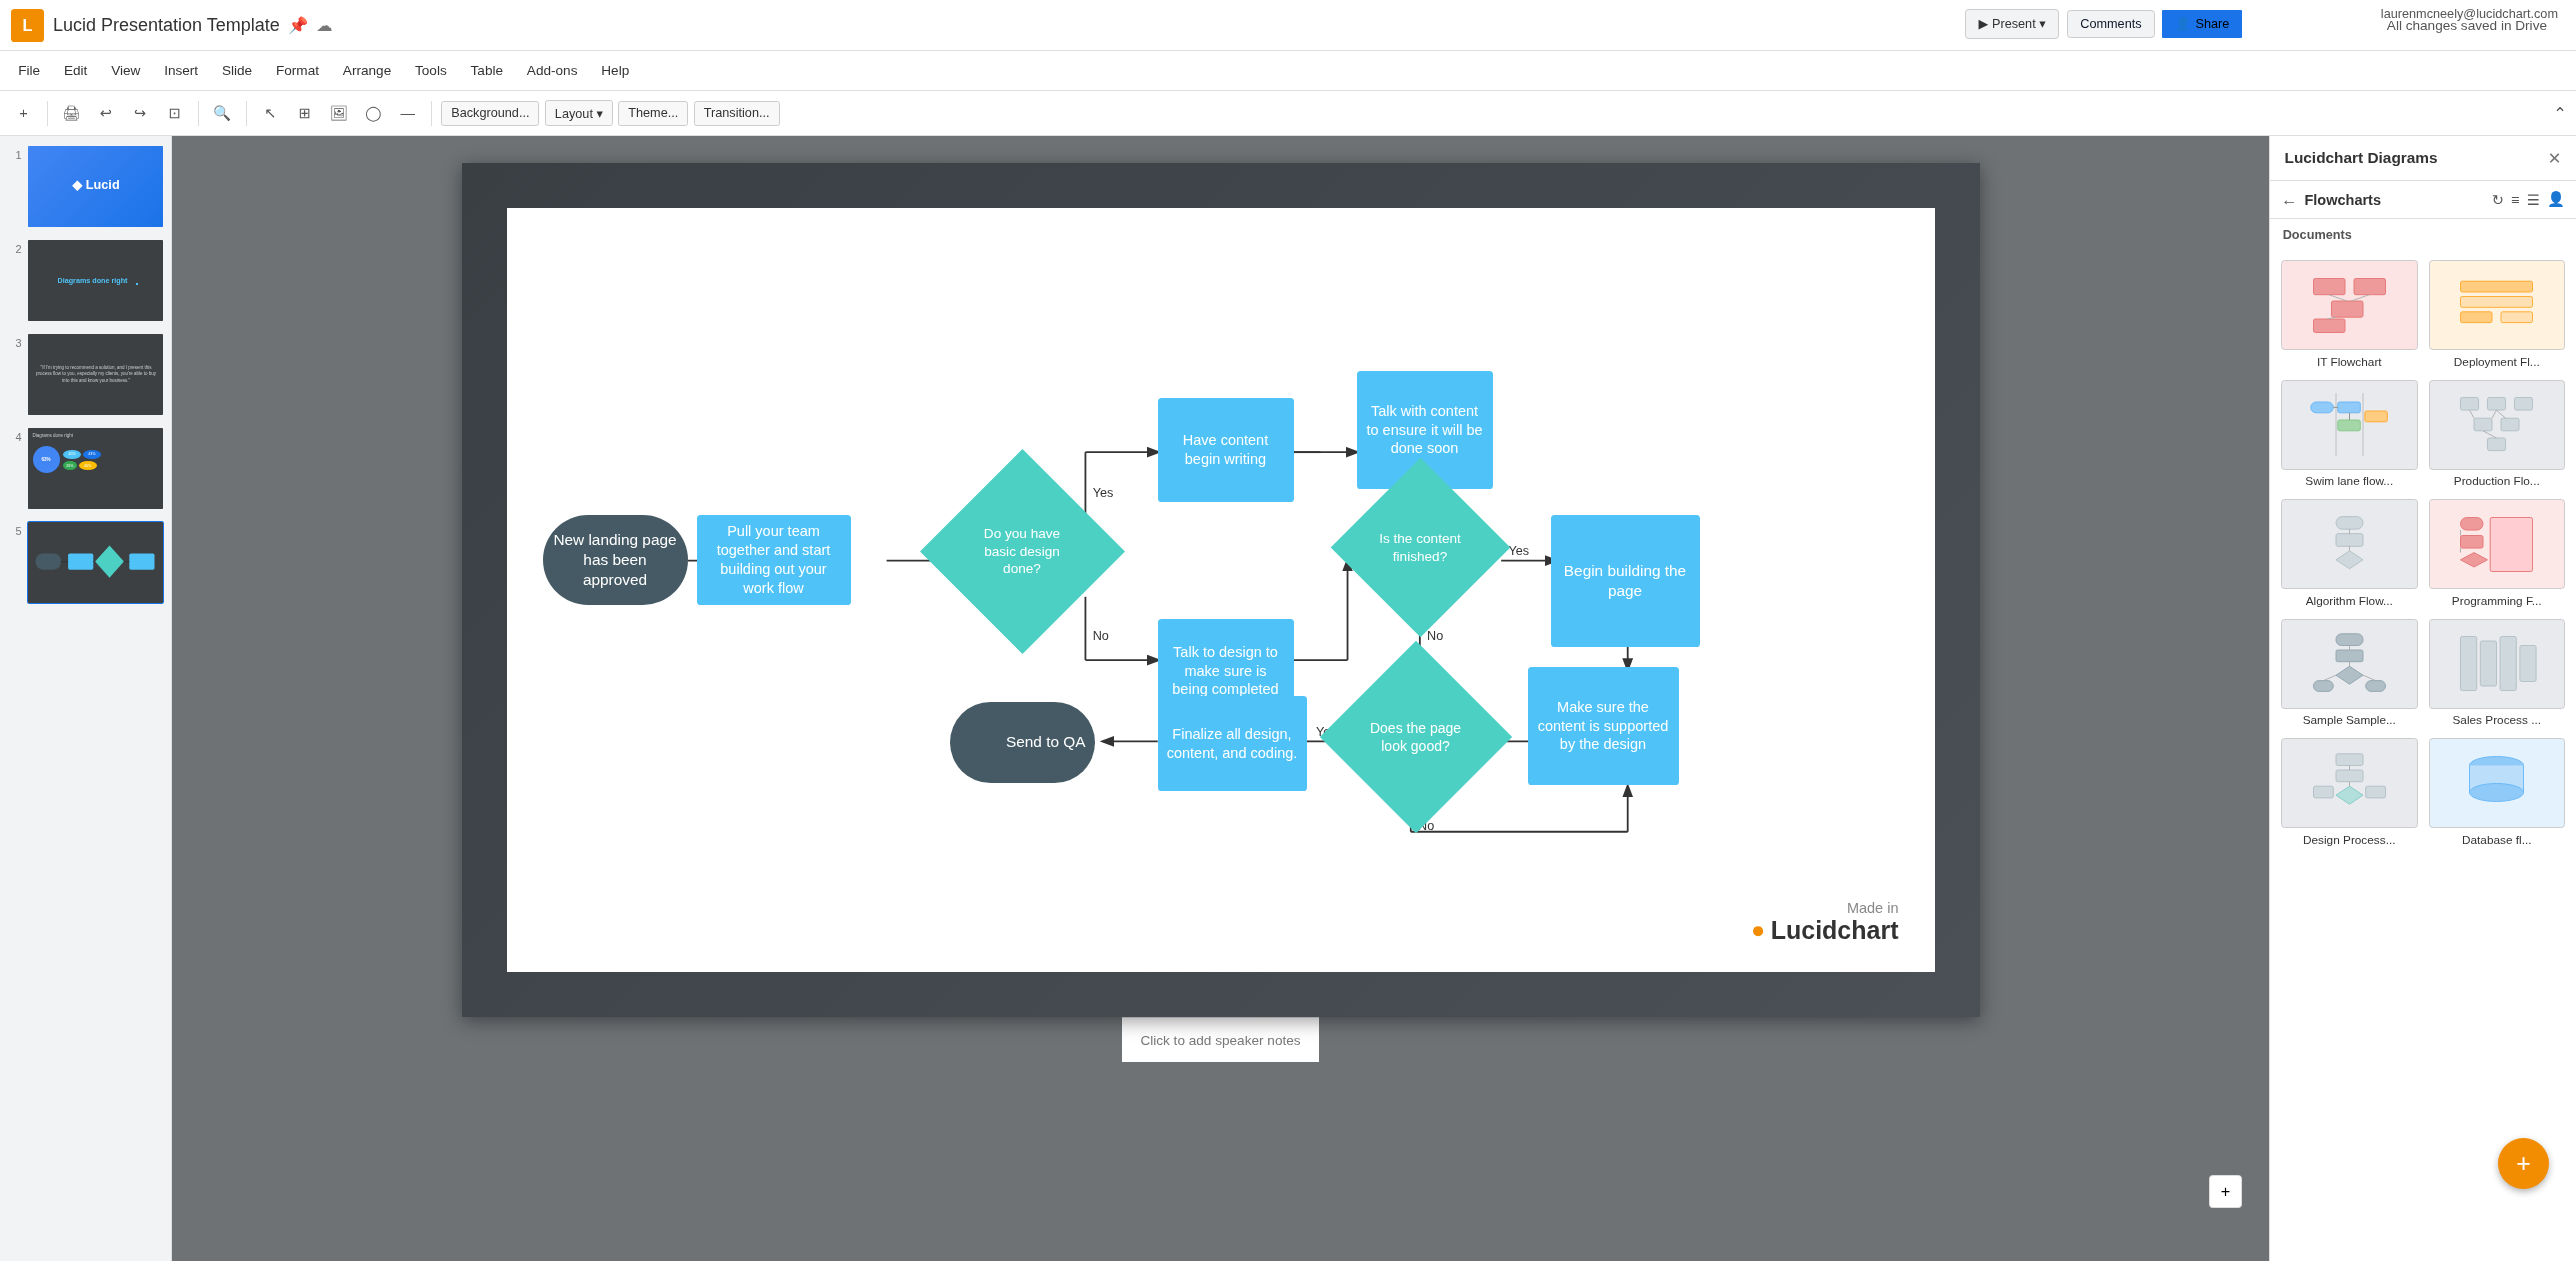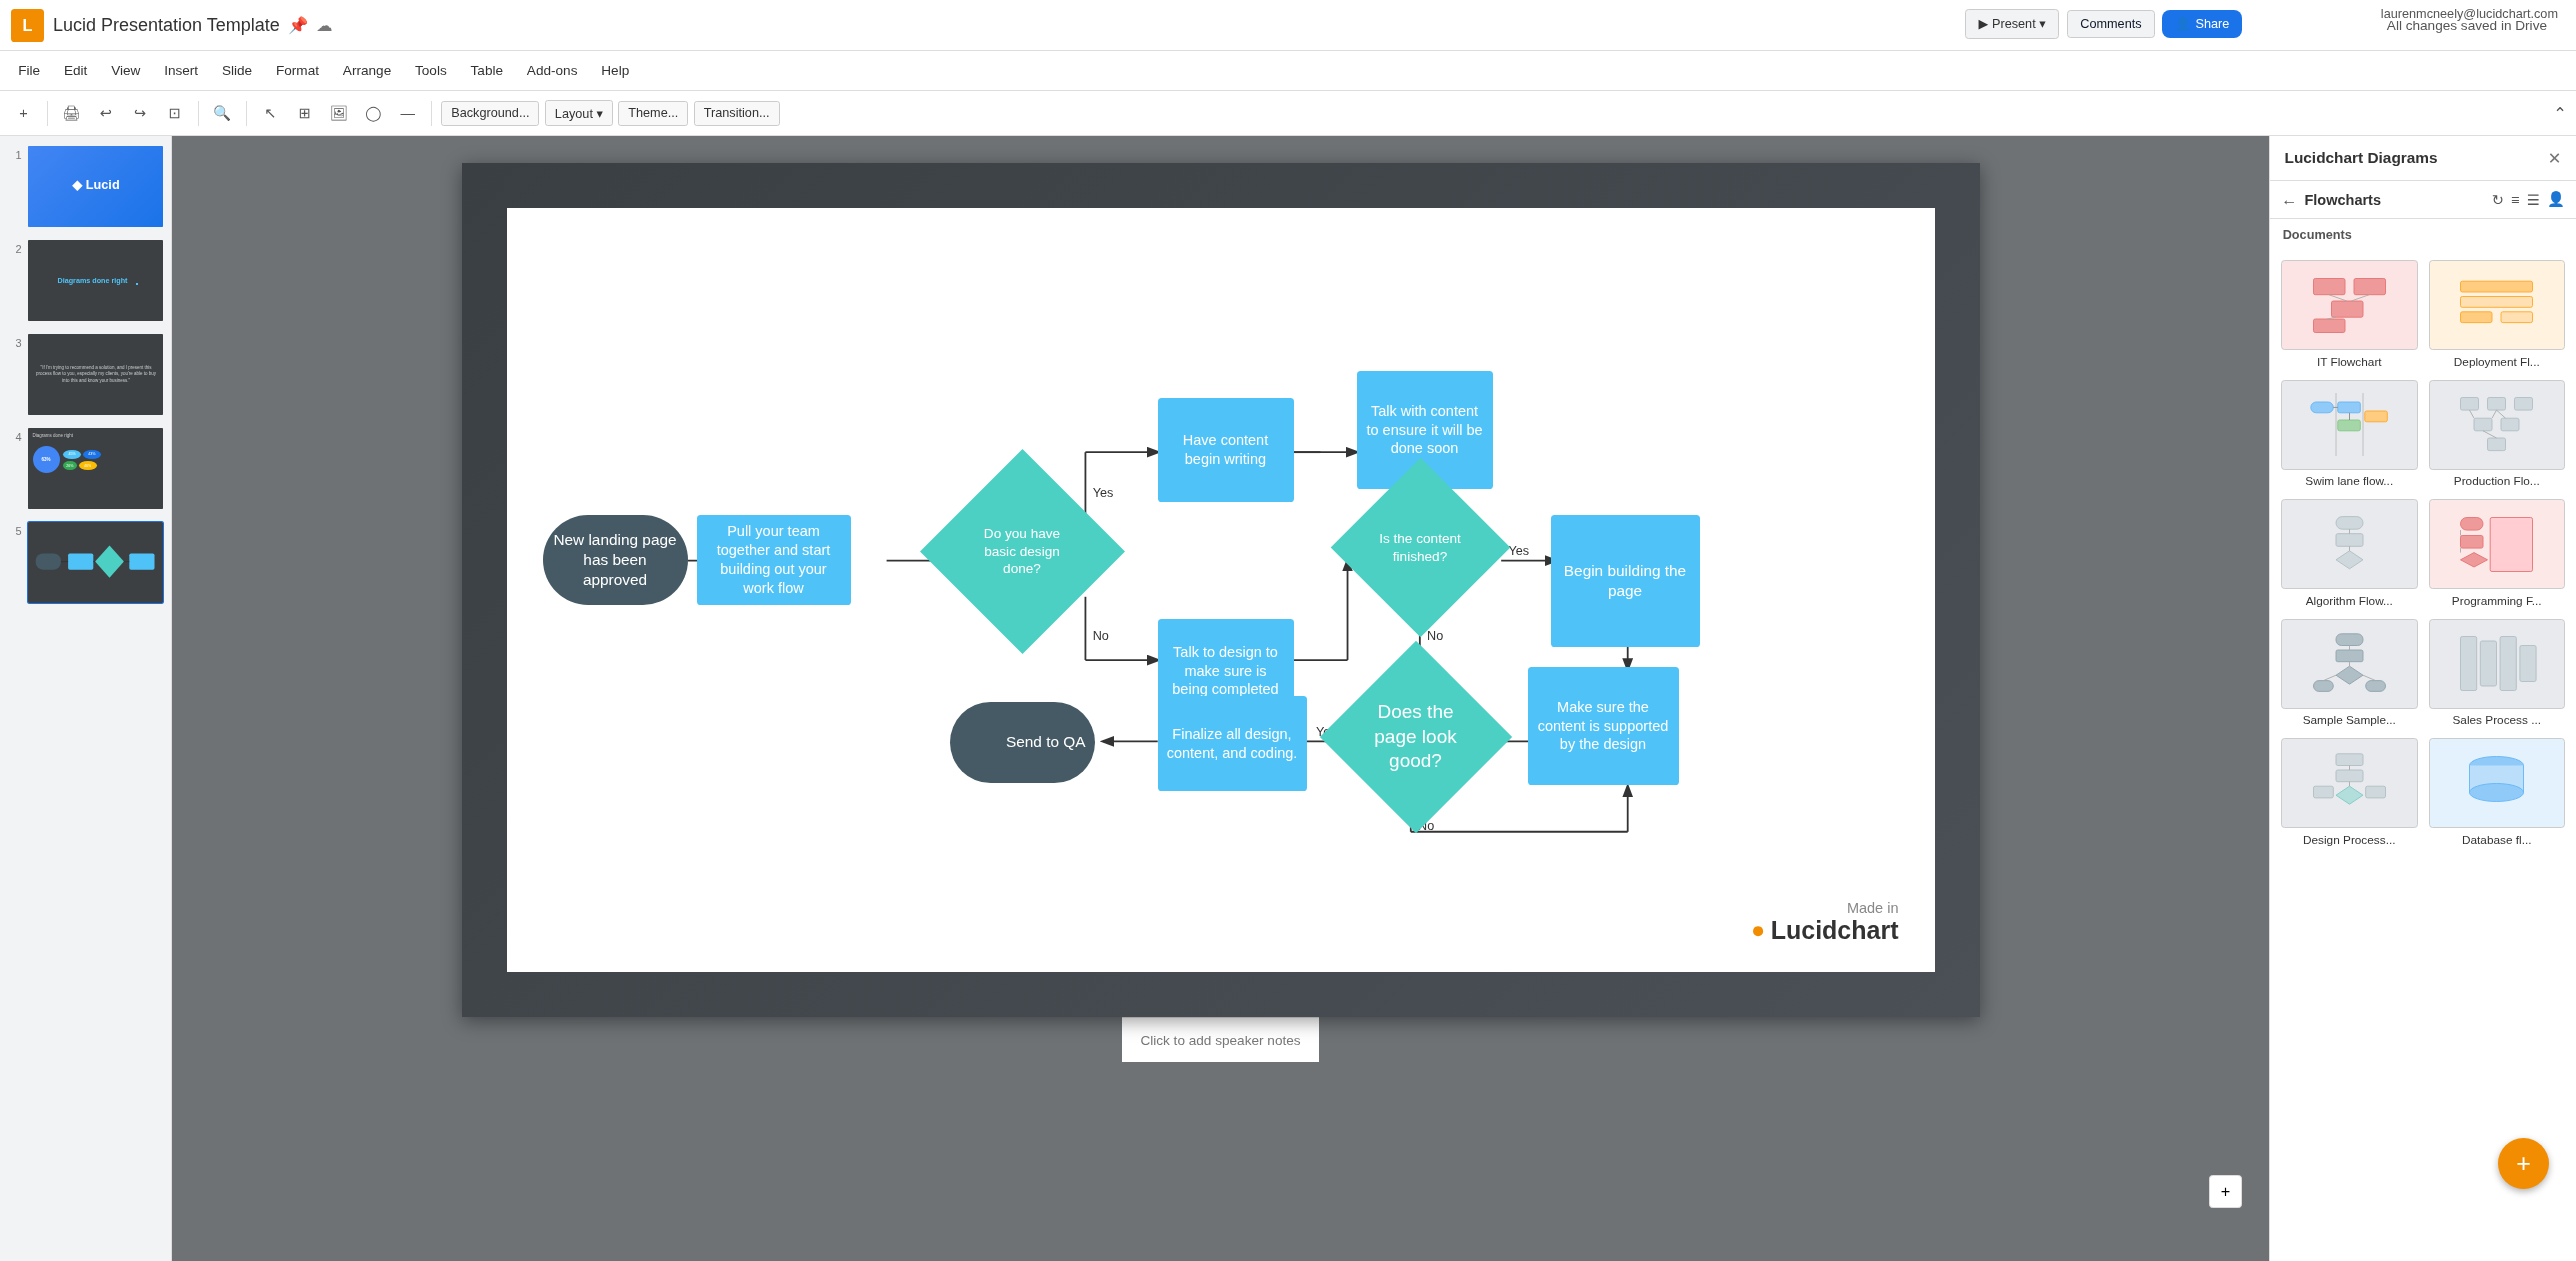--- a/index.html
+++ b/index.html
@@ -158,21 +158,21 @@
 
   <div style="position:absolute;right:334px;top:9px;display:flex;gap:7.2px;align-items:center;">
     <div style="display:flex;align-items:center;gap:3.6px;padding:6.3px 12.7px;background:#f1f3f4;border:0.9px solid #ccc;border-radius:3.6px;font-size:12.7px;cursor:pointer;color:#333;">
       <span>▶</span>
       <span>Present</span>
       <span>▾</span>
     </div>
     <div style="padding:6.3px 12.7px;background:#f1f3f4;border:0.9px solid #ccc;border-radius:3.6px;font-size:12.7px;cursor:pointer;color:#0f172a;">
       <span>Comments</span>
     </div>
-    <div style="display:flex;align-items:center;gap:4.5px;padding:6.3px 12.7px;background:#1a73e8;border:none;border-radius:8px;font-size:12.7px;cursor:pointer;color:#ffffff;">
+    <div style="display:flex;align-items:center;gap:4.5px;padding:6.3px 12.7px;background:#1a73e8;border:none;border-radius:1px;font-size:12.7px;cursor:pointer;color:#000000;">
       <span>👤</span>
       <span>Share</span>
     </div>
   </div>
 
   <span id="user-email">laurenmcneely@lucidchart.com</span>
 </div>
 
 <div id="menubar">
   <span class="menu-item">File</span>
@@ -388,21 +388,21 @@
           <div style="position:absolute;left:1044px;top:307px;width:149px;height:132px;background:#4fc3f7;color:#fff;font-size:15.4px;font-weight:500;display:flex;align-items:center;justify-content:center;text-align:center;padding:9px;line-height:1.3;border-radius:3.6px;">
             <span>Begin building the page</span>
           </div>
 
           <div style="position:absolute;left:1021px;top:459px;width:151px;height:118px;background:#4fc3f7;color:#fff;font-size:14.5px;font-weight:500;display:flex;align-items:center;justify-content:center;text-align:center;padding:9px;line-height:1.3;border-radius:3.6px;">
             <span>Make sure the content is supported by the design</span>
           </div>
 
           <div style="position:absolute;left:841px;top:461px;width:136px;height:136px;">
             <div style="position:absolute;inset:0;transform:rotate(45deg);background:#4dd0c4;"></div>
-            <div style="position:absolute;inset:0;display:flex;align-items:center;justify-content:center;text-align:center;color:#fff;font-size:19px;font-weight:500;padding:18px;line-height:1.3;">
+            <div style="position:absolute;inset:0;display:flex;align-items:center;justify-content:center;text-align:center;color:#fff;font-size:14px;font-weight:500;padding:18px;line-height:1.3;">
               <span>Does the page look good?</span>
             </div>
           </div>
 
           <div style="position:absolute;left:651px;top:488px;width:149px;height:95px;background:#4fc3f7;color:#fff;font-size:14.5px;font-weight:500;display:flex;align-items:center;justify-content:flex-end;text-align:center;padding:9px;line-height:1.3;border-radius:3.6px;">
             <span>Finalize all design, content, and coding.</span>
           </div>
 
           <div style="position:absolute;left:443px;top:494px;width:145px;height:81px;background:#455a64;border-radius:41px;color:#fff;font-size:15.4px;font-weight:500;display:flex;align-items:center;justify-content:flex-end;text-align:center;padding:9px;line-height:1.3;">
             <span>Send to QA</span>

